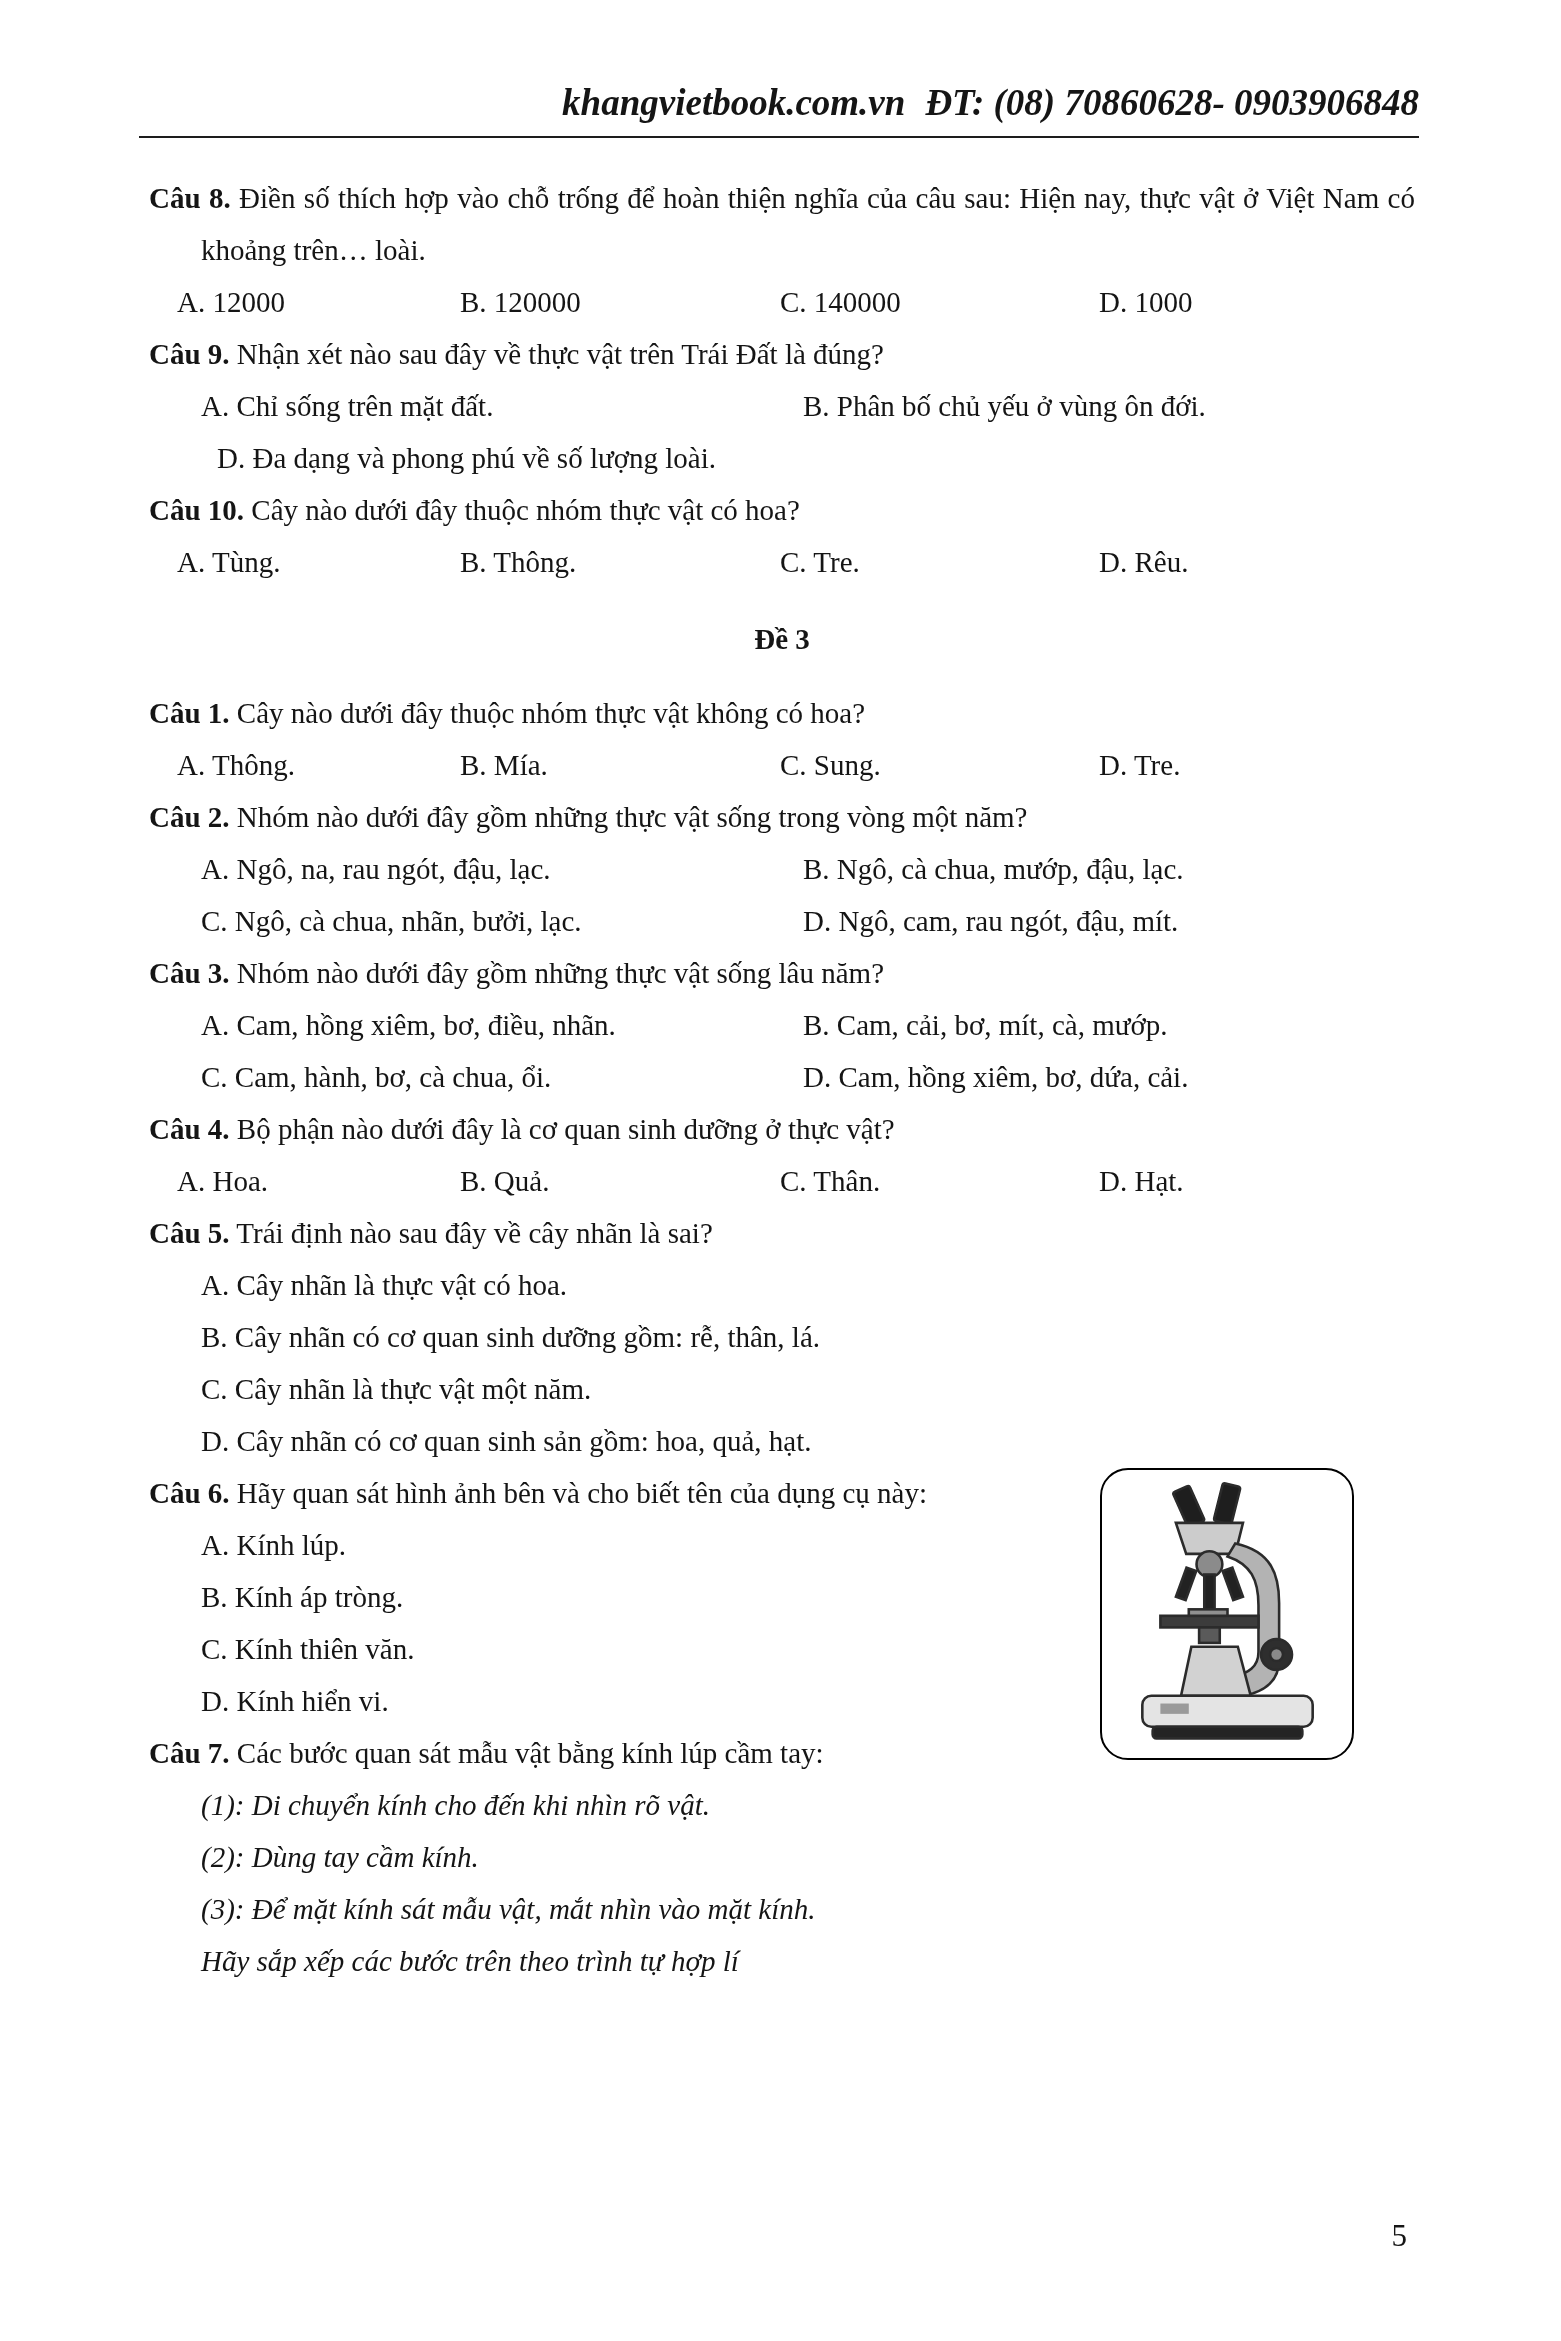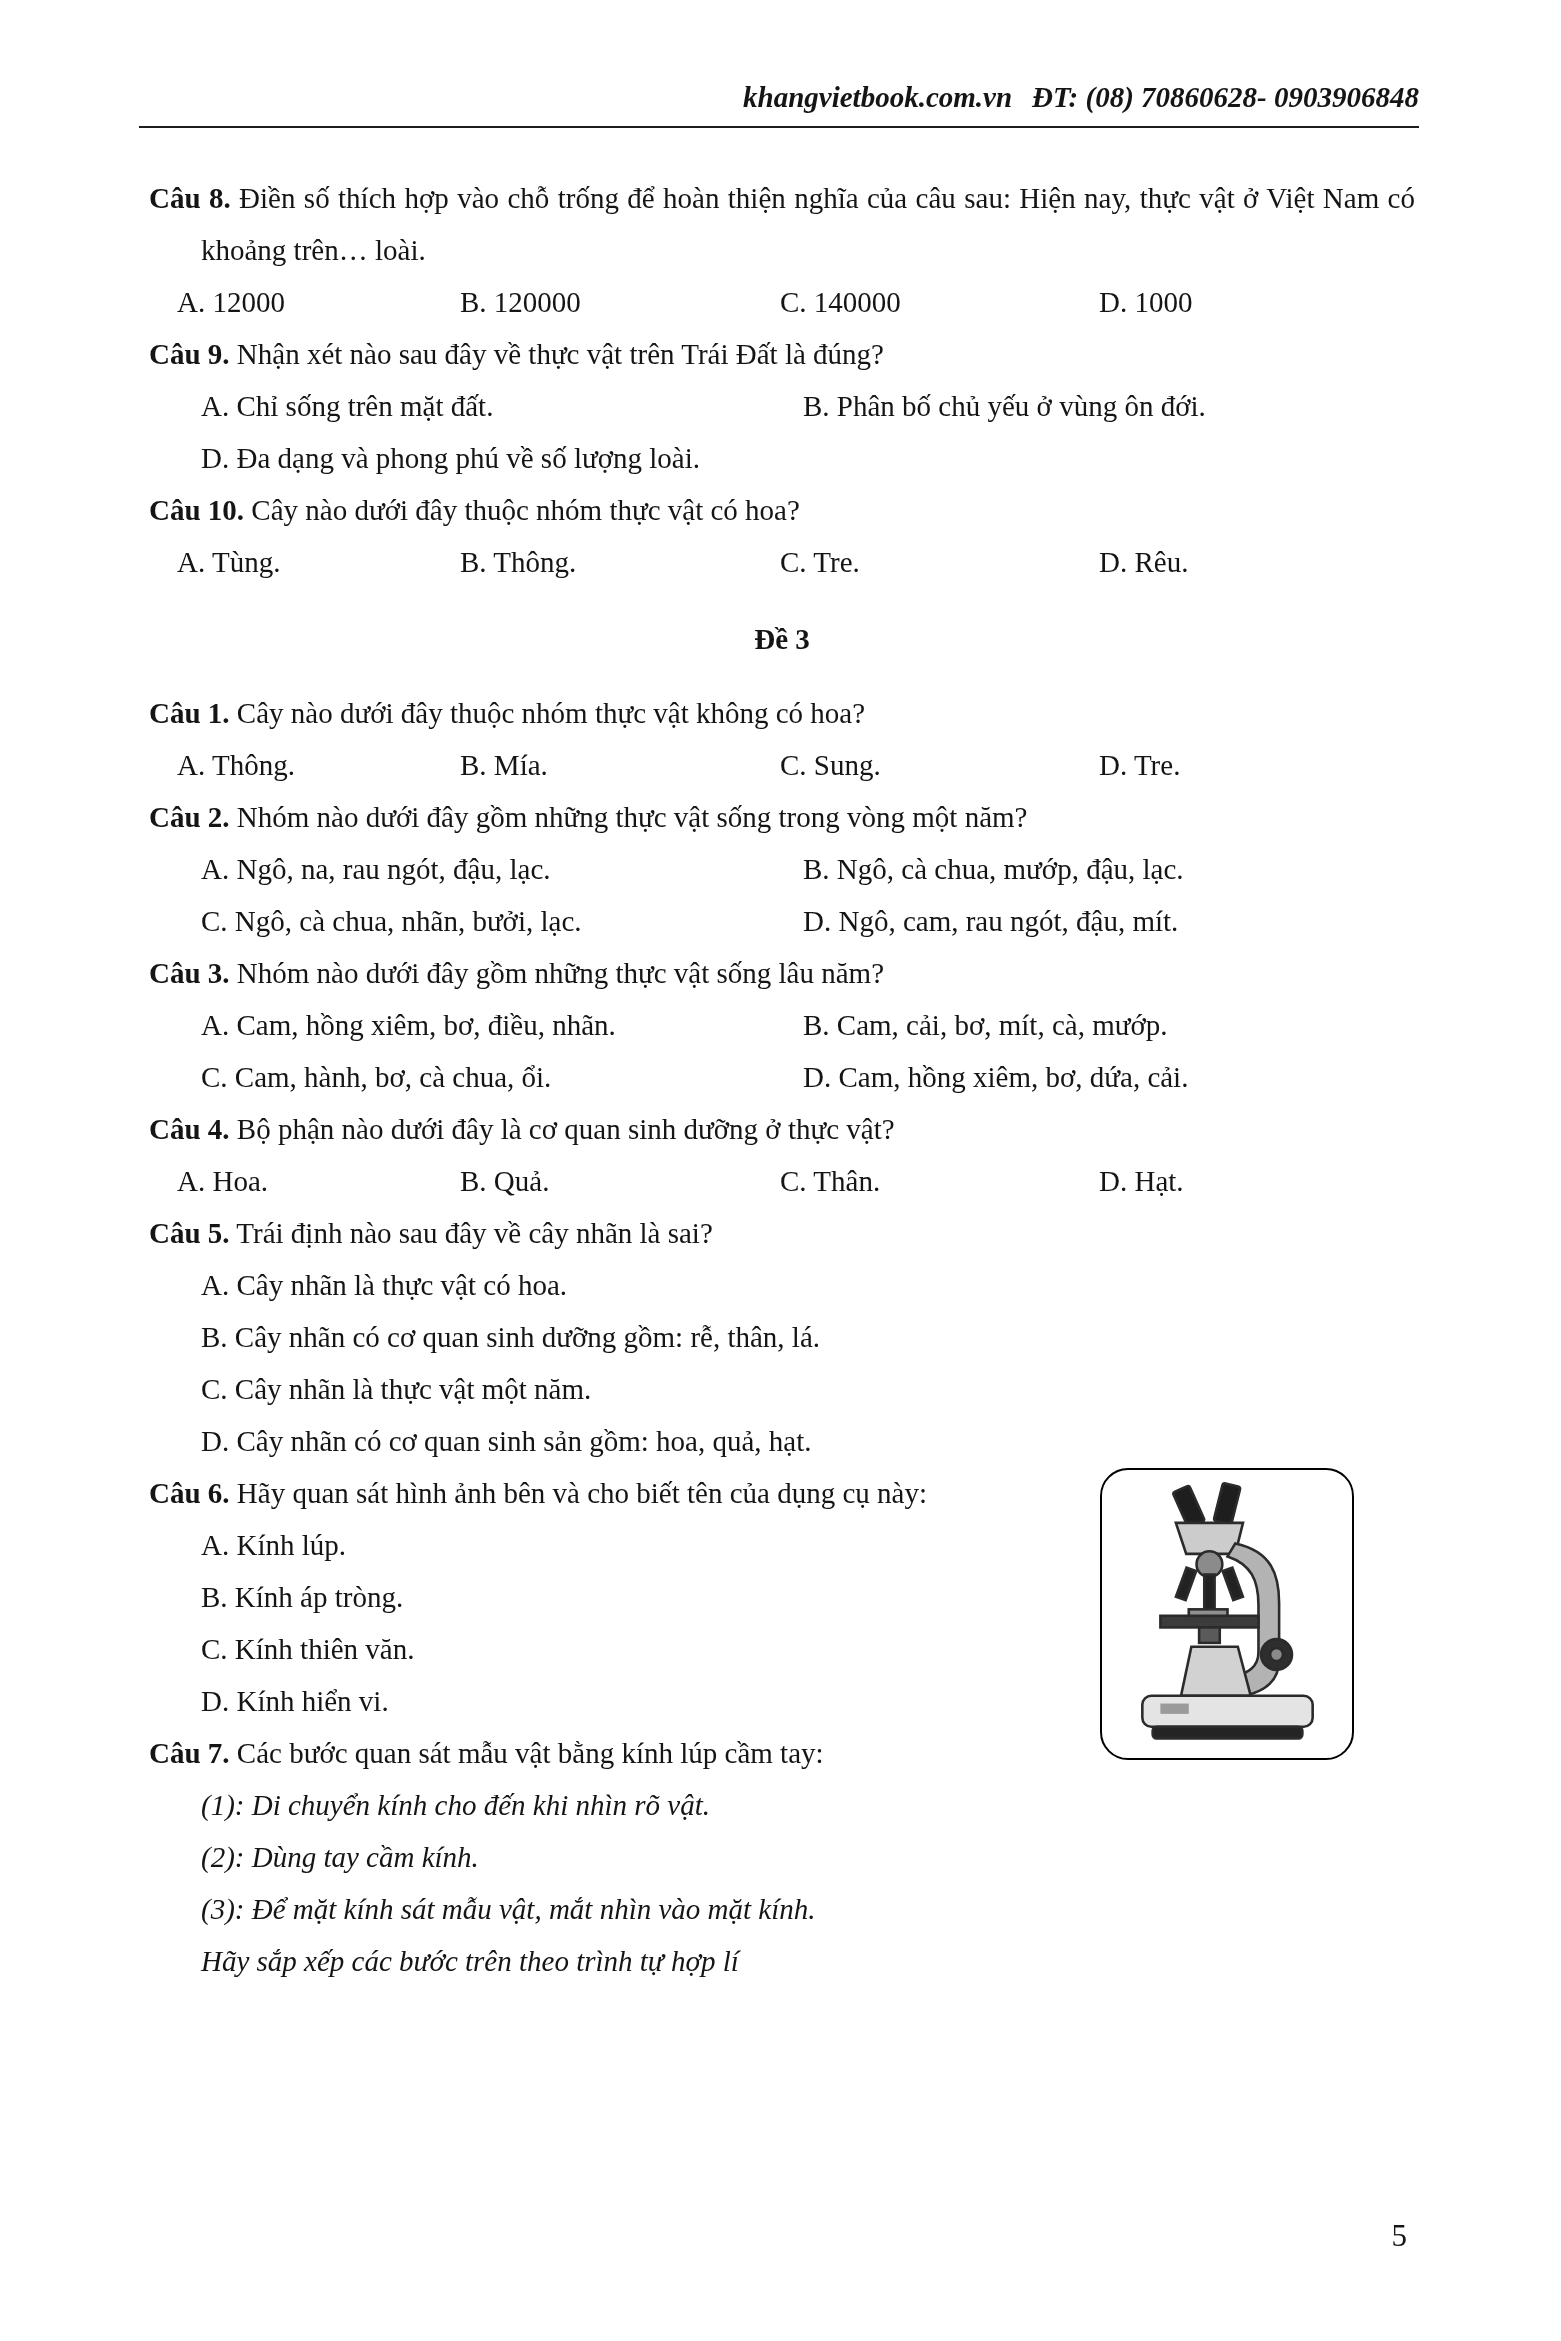--- a/index.html
+++ b/index.html
@@ -8,21 +8,21 @@
     width:1561px; height:2342px;
     position:relative;
     font-family:"Liberation Serif", serif;
     font-size:29px;
     color:#151515;
     overflow:hidden;
   }
   .header {
     position:absolute; top:81px; left:139px; right:142px;
     display:flex; justify-content:flex-end; gap:20px;
-    font-weight:bold; font-style:italic; font-size:29px;
+    font-weight:bold; font-style:italic; font-size:37px;
     border-bottom:2.5px solid #1d1d1d; padding-bottom:11.6px;
   }
   .content { position:absolute; top:172px; left:149px; width:1266px; }
   .q {
     line-height:52px; text-align:justify;
     padding-left:52px; text-indent:-52px;
   }
   .qlabel { font-weight:bold; }
   .opts4 {
     display:grid; grid-template-columns:283px 320px 319px 1fr;
@@ -30,21 +30,21 @@
   }
   .opts2 {
     display:grid; grid-template-columns:602px 1fr;
     margin-left:52px; line-height:52px;
   }
   .optlines { margin-left:52px; }
   .optlines > div { line-height:52px; }
   .steps { margin-left:52px; }
   .steps > div { line-height:52px;font-style:italic; }
   .hang { padding-left:67px; text-indent:-67px; }
-  .narrow { max-width:512px; }
+  .narrow { max-width:512px;margin-left:16px; }
   .section-title {
     line-height:52px; text-align:center; font-weight:bold;
     font-size:29px; margin:25px 0 21.5px 0;
   }
   .q6wrap { position:relative; }
   .q6wrap .q { max-width:859px; }
   .figure {
     position:absolute; top:1.7px; right:61px;
     width:254px; height:292px;
     border:2.5px solid #000; border-radius:28px;

